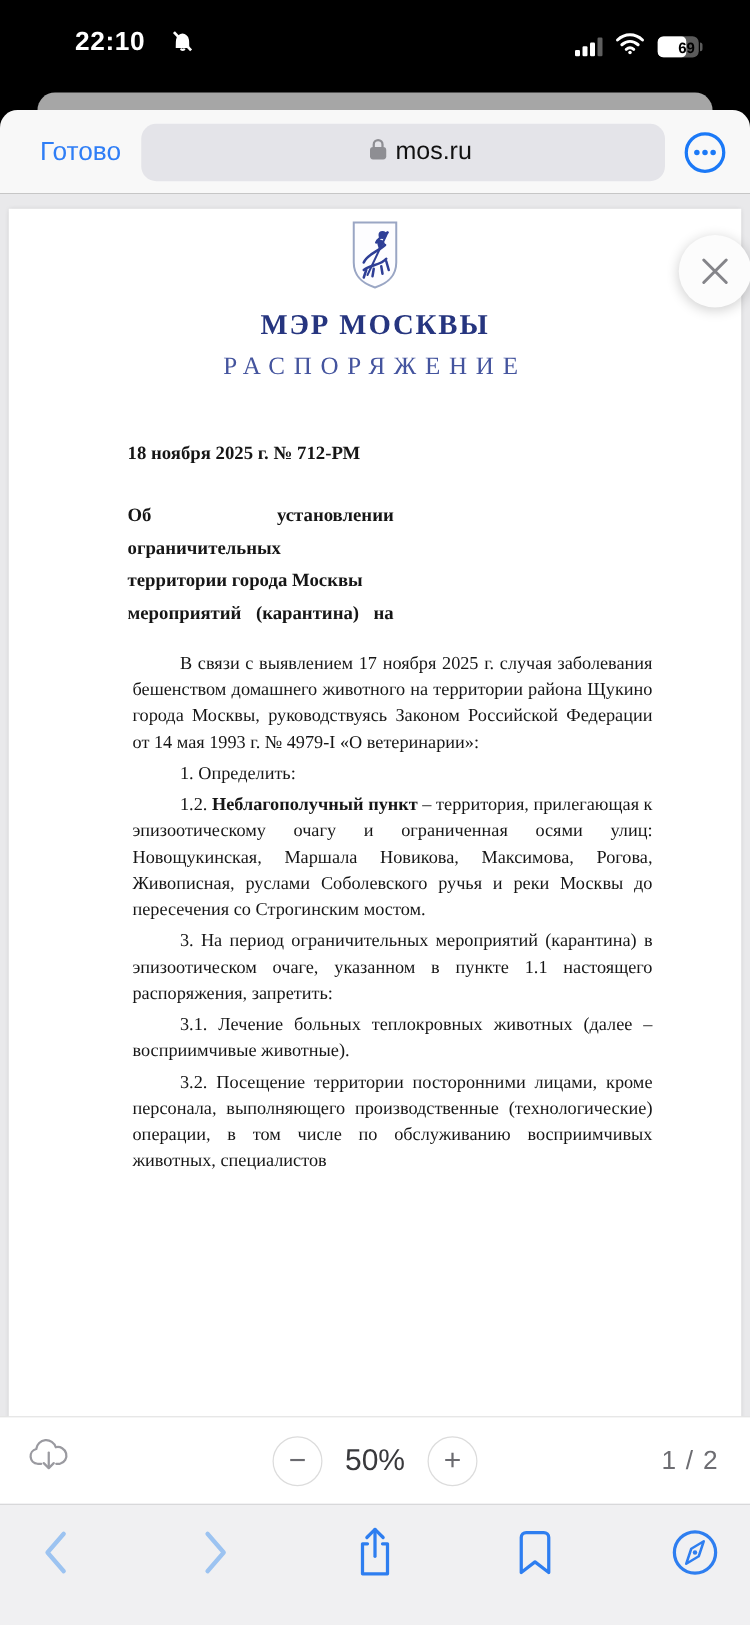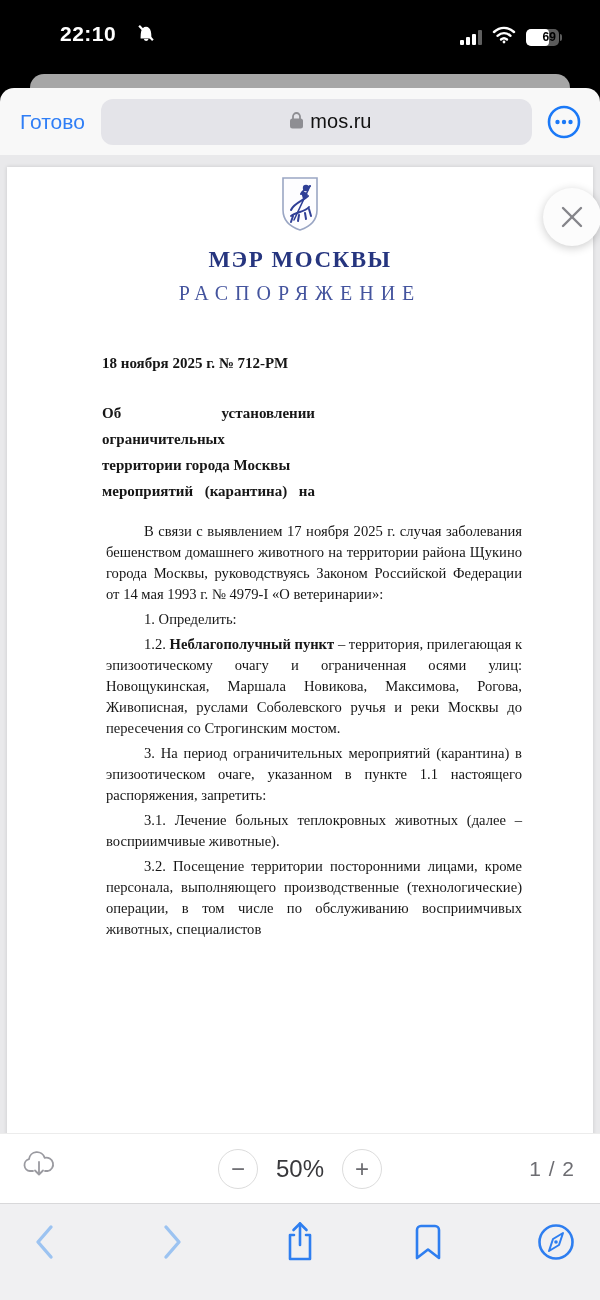--- a/index.html
+++ b/index.html
@@ -20,21 +20,21 @@
                 padding-left:17px;font-size:12px;font-weight:bold;color:#000;}
   .bat-nub{width:2.5px;height:7px;background:#5b5b5b;border-radius:0 2px 2px 0;margin-left:1px;}
 
   
   .card-edge{position:absolute;top:74px;left:30px;right:30px;height:30px;background:#a6a6a6;
              border-radius:14px 14px 0 0;}
 
   
   .chrome{position:absolute;top:88px;left:0;right:0;height:67px;background:#f8f8f8;
           border-radius:14px 14px 0 0;display:flex;align-items:center;}
-  .done-btn{border:0;background:none;color:#2f7ef6;font-size:21px;padding:0 0 0 20px;
+  .done-btn{border:0;background:none;color:#2f7ef6;font-size:21px;padding:0 0 0 32px;
             font-family:inherit;font-weight:500;}
   .addr-pill{flex:1;height:46px;margin:0 14px 0 16px;background:#e4e4e9;border-radius:12px;
              display:flex;align-items:center;justify-content:center;gap:6px;padding-left:28px;}
   .addr-text{font-size:20px;color:#111;}
   .more-btn{border:0;background:none;padding:0 18px 0 0;display:flex;align-items:center;}
 
   
   .viewport{position:absolute;top:155px;left:0;right:0;height:978px;background:#e9e9eb;overflow:hidden;}
   .page{position:absolute;left:7px;right:7px;top:12px;bottom:-6px;background:#fff;
         box-shadow:0 0 4px rgba(0,0,0,.14);}

